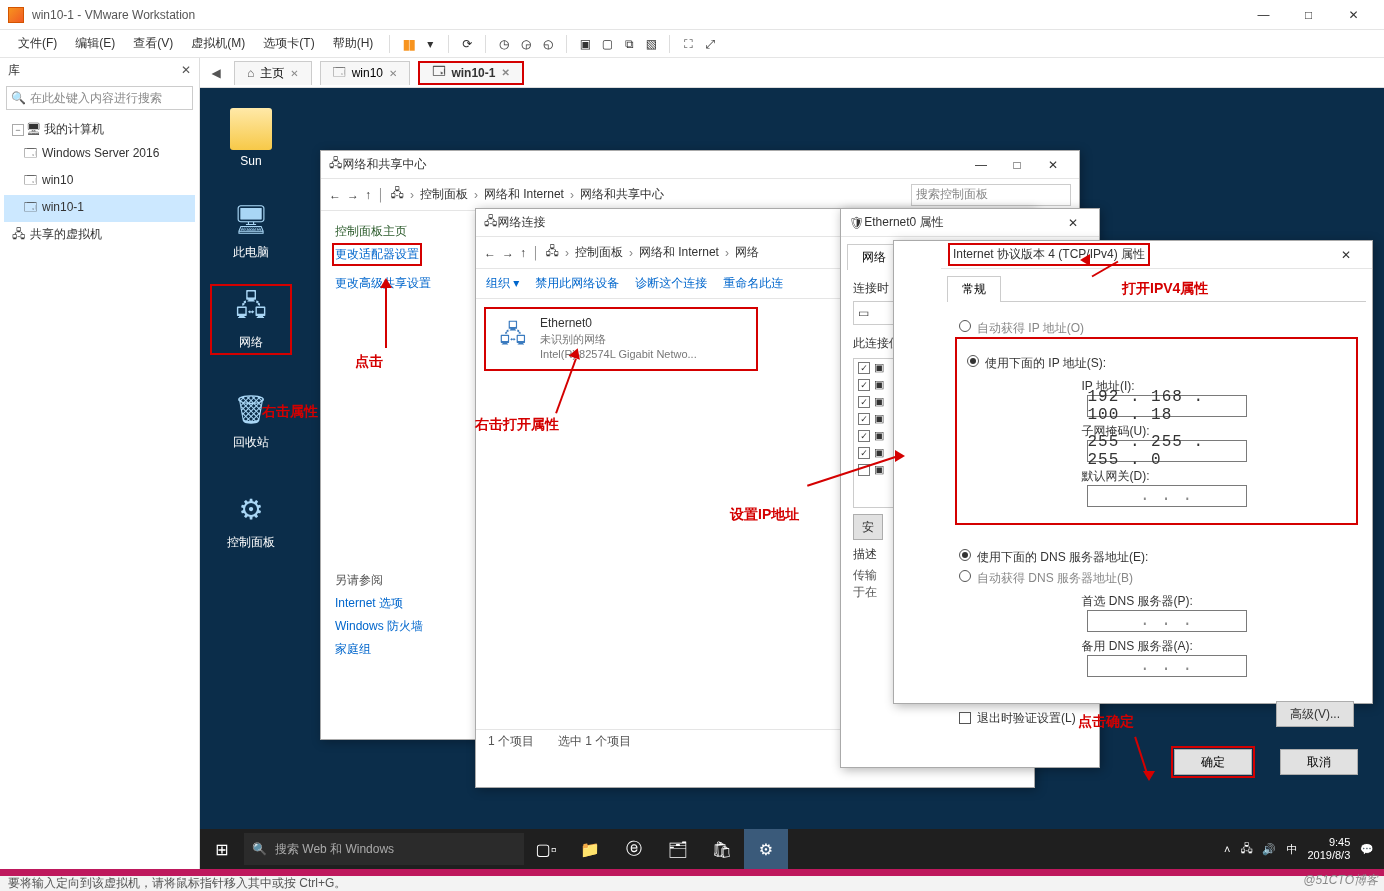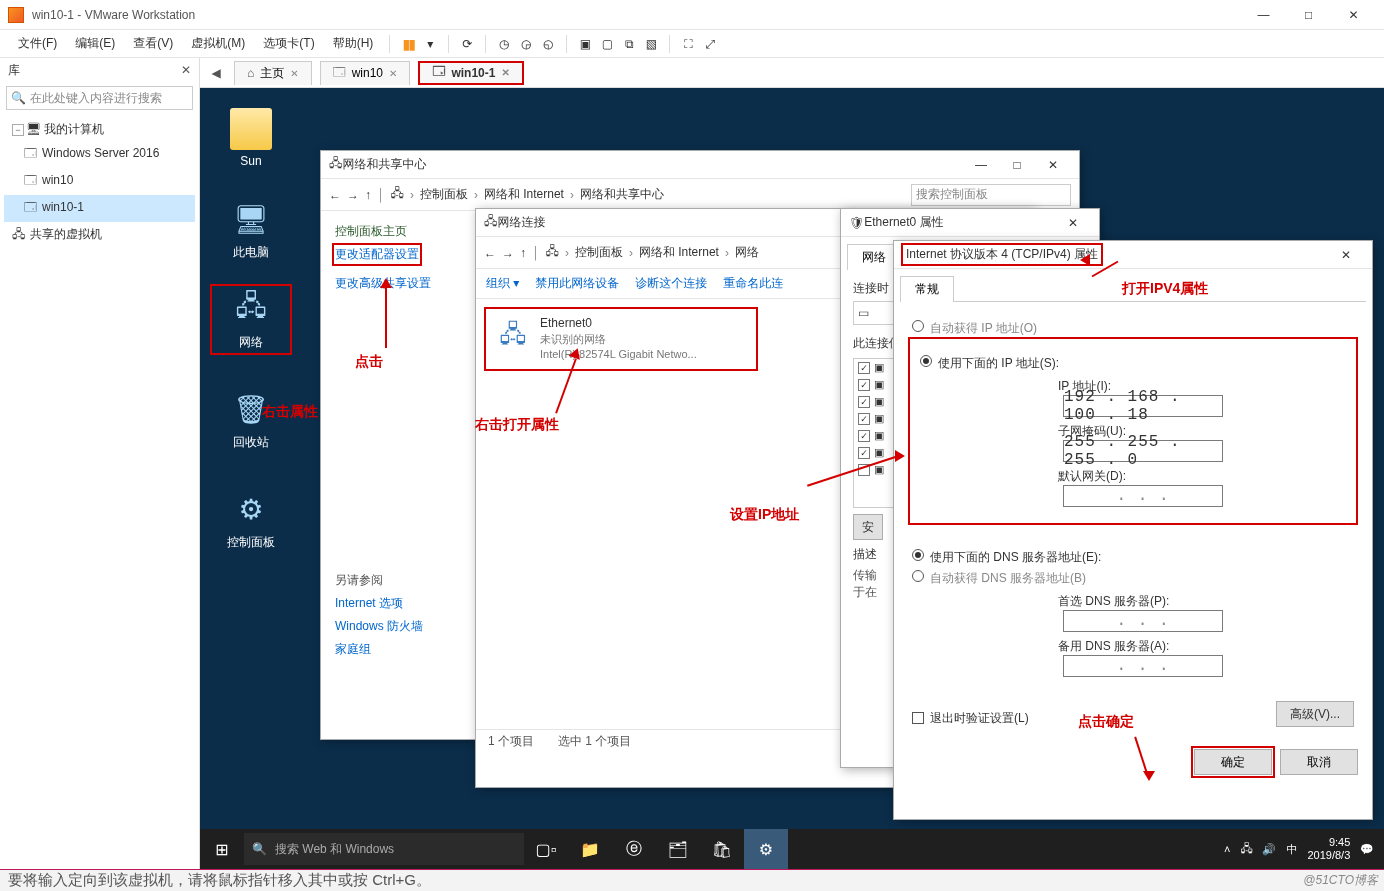--- a/index.html
+++ b/index.html
@@ -96,39 +96,39 @@
 .radio-row { display: flex; align-items: flex-start; gap: 6px; margin: 4px 0; cursor: pointer; }
 .radio-row .r { width: 12px; height: 12px; border: 1px solid #555; border-radius: 50%; display: inline-flex; align-items: center; justify-content: center; }
 .radio-row .r.sel::after { content: ""; width: 6px; height: 6px; background: #333; border-radius: 50%; }
 .radio-row.dis { color: #888; }
 .field-row { display: flex; align-items: center; margin: 6px 0 6px 20px; flex-direction: column; }
 .field-row .fl { width: 170px; }
 .ipbox { width: 160px; height: 22px; border: 1px solid #7a7a7a; display: flex; align-items: center; justify-content: center; font-family: Liberation Mono, monospace; letter-spacing: 1px; font-size: 16px; }
 .ipbox.dim { color: #888; }
 .chkrow { display: flex; align-items: center; gap: 6px; margin-top: 8px; }
 .chkrow .c { width: 12px; height: 12px; border: 1px solid #555; }
-.btns { display: flex; justify-content: flex-end; gap: 8px; padding: 8px 14px 14px; }
+.btns { display: flex; justify-content: flex-end; gap: 28px; padding: 8px 14px 14px; }
 .btn { min-width: 78px; height: 26px; border: 1px solid #adadad; background: #e1e1e1; display: flex; align-items: center; justify-content: center; cursor: pointer; font-size: 12px; }
 .btn.boxed { outline: 2px solid #d40000; outline-offset: 1px; }
 .adv-row { display: flex; justify-content: space-between; align-items: center; margin-top: 12px; }
 
 
 .anno { position: absolute; color: #d40000; font-size: 14px; font-weight: bold; pointer-events: none; z-index: 900; }
 .anno-line { position: absolute; background: #d40000; z-index: 899; }
 .anno-arrow { position: absolute; width: 0; height: 0; z-index: 899; }
 
 
 .taskbar { position: absolute; left: 0; right: 0; bottom: 0; height: 40px; background: #1f1f1f; display: flex; align-items: center; color: #fff; font-size: 12px; }
 .taskbar .start { width: 44px; height: 40px; display: flex; align-items: center; justify-content: center; font-size: 16px; cursor: pointer; }
 .taskbar .search { flex: 0 0 280px; height: 32px; background: #2b2b2b; display: flex; align-items: center; padding: 0 8px; gap: 8px; color: #aaa; }
 .taskbar .tb-btn { width: 44px; height: 40px; display: flex; align-items: center; justify-content: center; cursor: pointer; font-size: 16px; color: #fff; }
 .taskbar .tb-btn.active { background: #3a5a7a; }
 .taskbar .tray { margin-left: auto; display: flex; align-items: center; gap: 10px; padding: 0 10px; font-size: 11px; }
 
-.statusbar { position: absolute; left: 0; right: 0; bottom: 0; height: 22px; background: #f3f3f3; border-top: 1px solid #be185d; color: #555; font-size: 15px; display: flex; align-items: center; padding: 0 8px; }
+.statusbar { position: absolute; left: 0; right: 0; bottom: 0; height: 22px; background: #f3f3f3; border-top: 7px solid #be185d; color: #555; font-size: 12px; display: flex; align-items: center; padding: 0 8px; }
 .wm2 { position: absolute; right: 6px; bottom: 2px; color: #888; font-size: 12px; z-index: 960; font-style: italic; }
 </style>
 </head>
 <body>
 
 <div class="vmware-titlebar">
   <div class="logo"></div>
   <div class="title">win10-1 - VMware Workstation</div>
   <div class="win-controls">
     <span>—</span>
@@ -355,21 +355,21 @@
           <div style="display:flex; gap:4px; margin:6px 0;">
             <div class="btn" style="min-width:30px">安</div>
           </div>
           <div style="margin-top:6px;">
             <div>描述</div>
             <div style="color:#555; margin-top:4px;"><span>传输</span><br><span>于在</span></div>
           </div>
         </div>
       </div>
 
-      <div class="inner-window" style="top:152px; left:693px; width:480px; height:580px;">
+      <div class="inner-window" style="top:152px; left:693px; width:480px; height:464px;padding-left:47px;">
         <div class="iw-title">
           <span class="t"><span class="ipv4-title">Internet 协议版本 4 (TCP/IPv4) 属性</span></span>
           <div class="wc">
               <span>✕</span>
             </div>
         </div>
         <div class="eth-tabs">
             <div class="eth-tab">常规</div>
           </div>
         <div class="ipv4-body">

